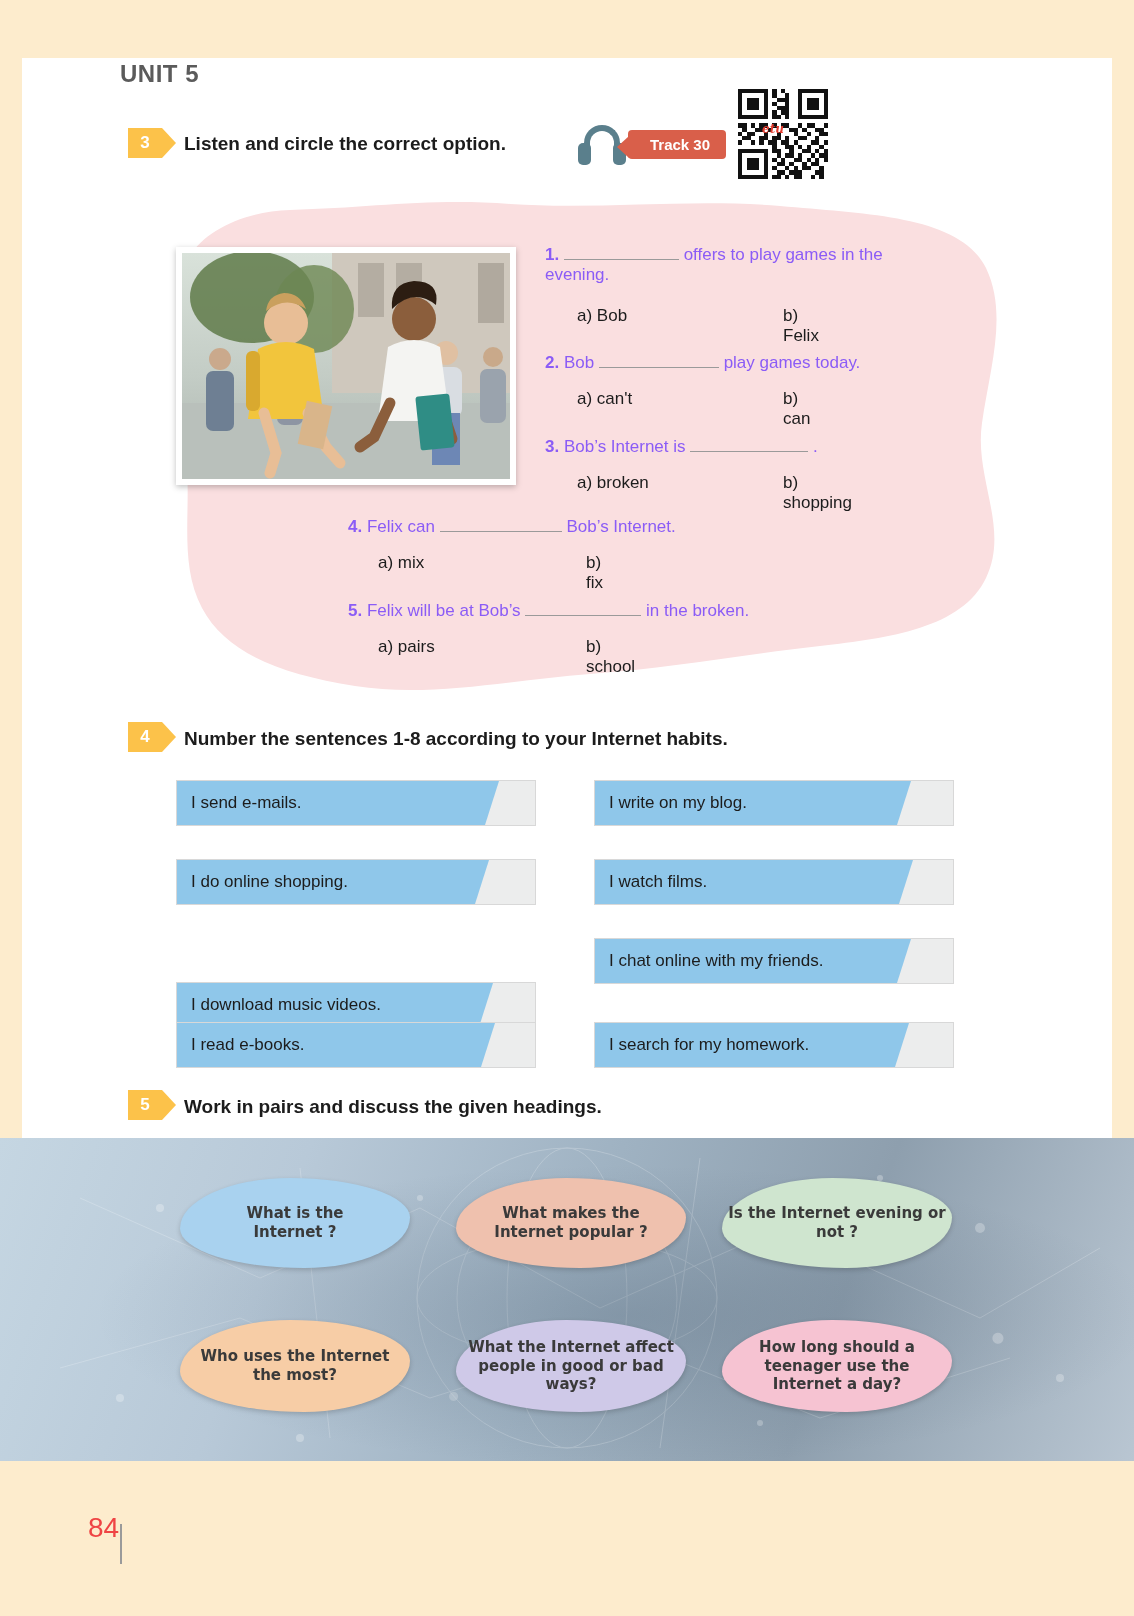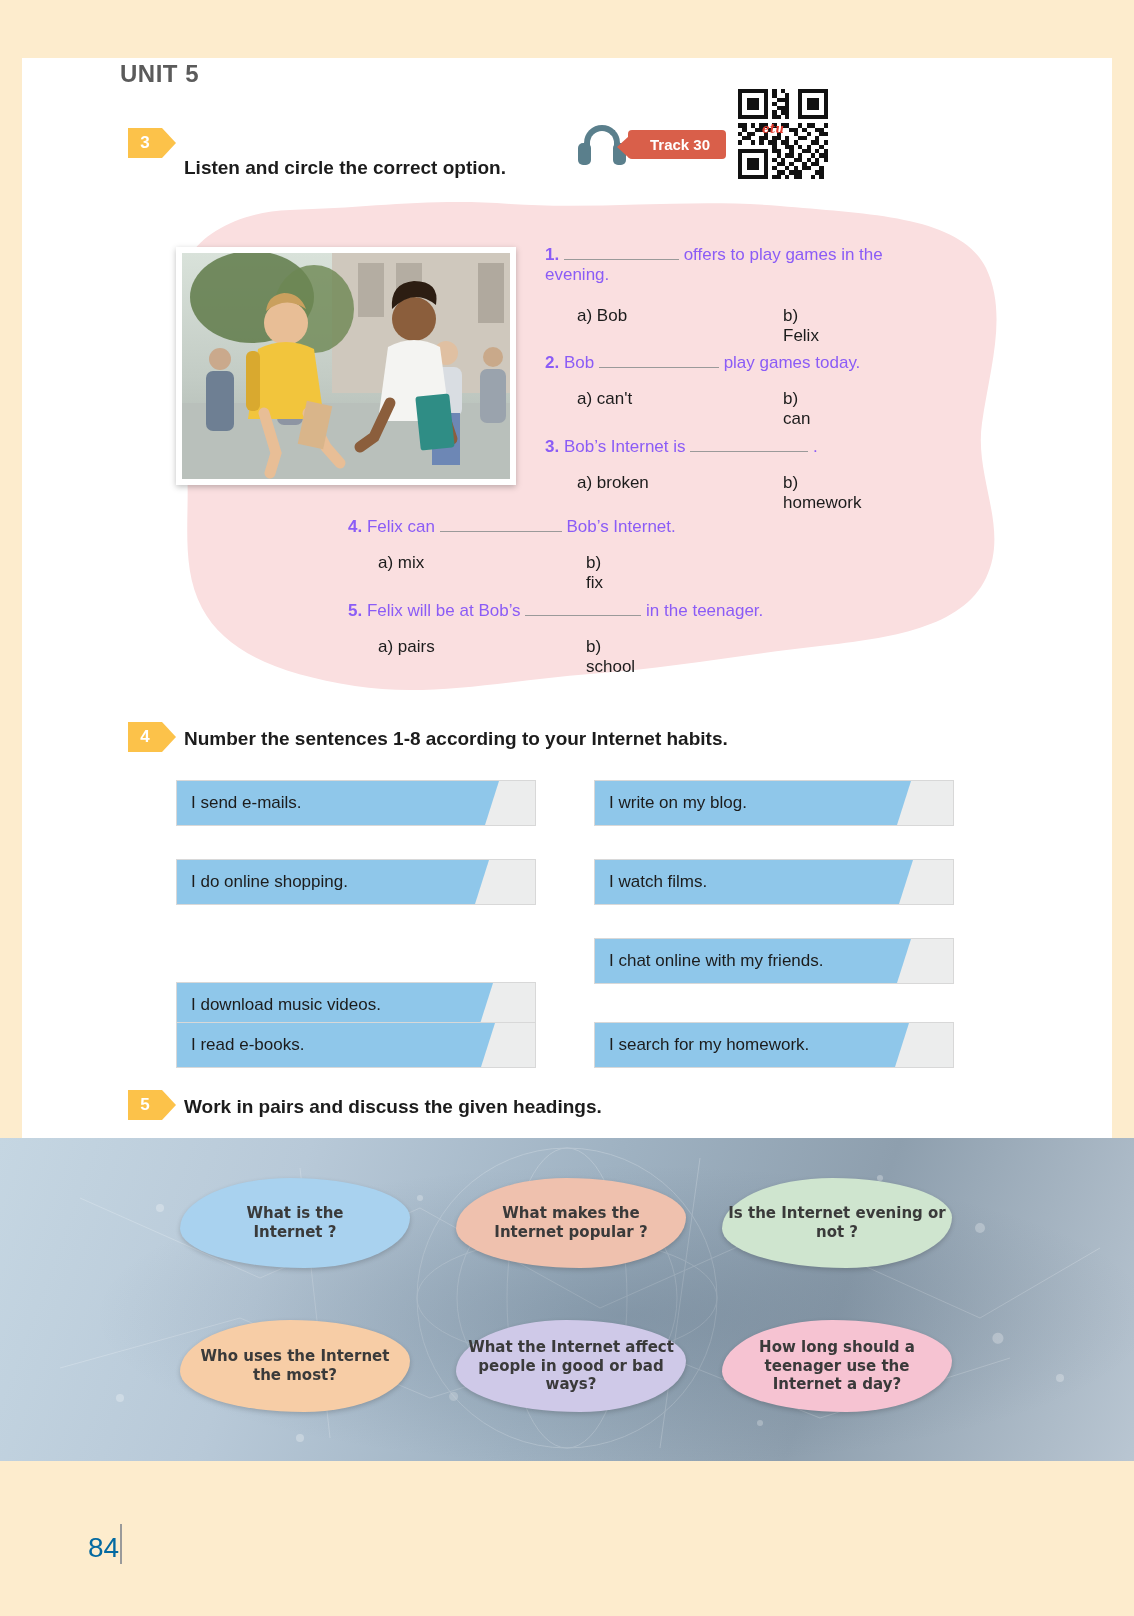--- a/index.html
+++ b/index.html
@@ -233,23 +233,23 @@
     color: #3a3a3a;
     line-height: 1.25;
     border-radius: 48% 52% 46% 54% / 56% 44% 56% 44%;
     box-shadow: 0 2px 5px rgba(0,0,0,0.18);
     z-index: 2;
   }
 
   
   .page-num {
     position: absolute;
-    left: 88px; bottom: 52px;
+    left: 88px; bottom: 72px;
     font-size: 28px;
-    color: #0369a1;
+    color: #ef4444;
   }
   .page-num-rule {
     position: absolute;
     left: 120px; bottom: 52px;
     width: 2px; height: 40px;
     background: #9a9a9a;
   }
 </style>
 </head>
 <body>
@@ -258,21 +258,21 @@
 
   <div class="cream-top"></div>
   <div class="cream-left"></div>
   <div class="cream-right"></div>
   <div class="cream-bottom"></div>
   <div class="white-body"></div>
 
   <div class="unit-title">UNIT 5</div>
 
   <div class="ex-num" style="left:128px; top:128px;">3</div>
-  <div class="ex-title" style="left:184px; top:133px;margin-top:24px;">Listen and circle the correct option.</div>
+  <div class="ex-title" style="left:184px; top:133px;">Listen and circle the correct option.</div>
 
   <div class="headphone">
     <div class="hp-band"></div>
     <div class="hp-ear l"></div>
     <div class="hp-ear r"></div>
   </div>
 
   <div class="track-badge">Track 30</div>
 
   <div class="qr">
@@ -459,39 +459,39 @@
   </div>
 
   <div class="q-item" style="left:545px; top:436px; width:400px;">
     <span class="q-num">3.</span>
     <span>Bob’s Internet is</span>
     <span class="blank" style="width:118px;"></span>
     <span>.</span>
   </div>
   <div class="q-opts" style="left:577px; top:473px;">
     <span>a) broken</span>
-    <span class="opt-b" style="left:206px; top:0;">b) homework</span>
+    <span class="opt-b" style="left:206px; top:0;">b) shopping</span>
   </div>
 
   <div class="q-item" style="left:348px; top:516px; width:420px;">
     <span class="q-num">4.</span>
     <span>Felix can</span>
     <span class="blank" style="width:122px;"></span>
     <span>Bob’s Internet.</span>
   </div>
   <div class="q-opts" style="left:378px; top:553px;">
     <span>a) mix</span>
     <span class="opt-b" style="left:208px; top:0;">b) fix</span>
   </div>
 
   <div class="q-item" style="left:348px; top:600px; width:470px;">
     <span class="q-num">5.</span>
     <span>Felix will be at Bob’s</span>
     <span class="blank" style="width:116px;"></span>
-    <span>in the teenager.</span>
+    <span>in the broken.</span>
   </div>
   <div class="q-opts" style="left:378px; top:637px;">
     <span>a) pairs</span>
     <span class="opt-b" style="left:208px; top:0;">b) school</span>
   </div>
 
   <div class="ex-num" style="left:128px; top:722px;">4</div>
   <div class="ex-title" style="left:184px; top:728px;">Number the sentences 1-8 according to your Internet habits.</div>
 
   <div class="sent-bar" style="left:176px; top:780px; width:360px;padding-left:35px;">

